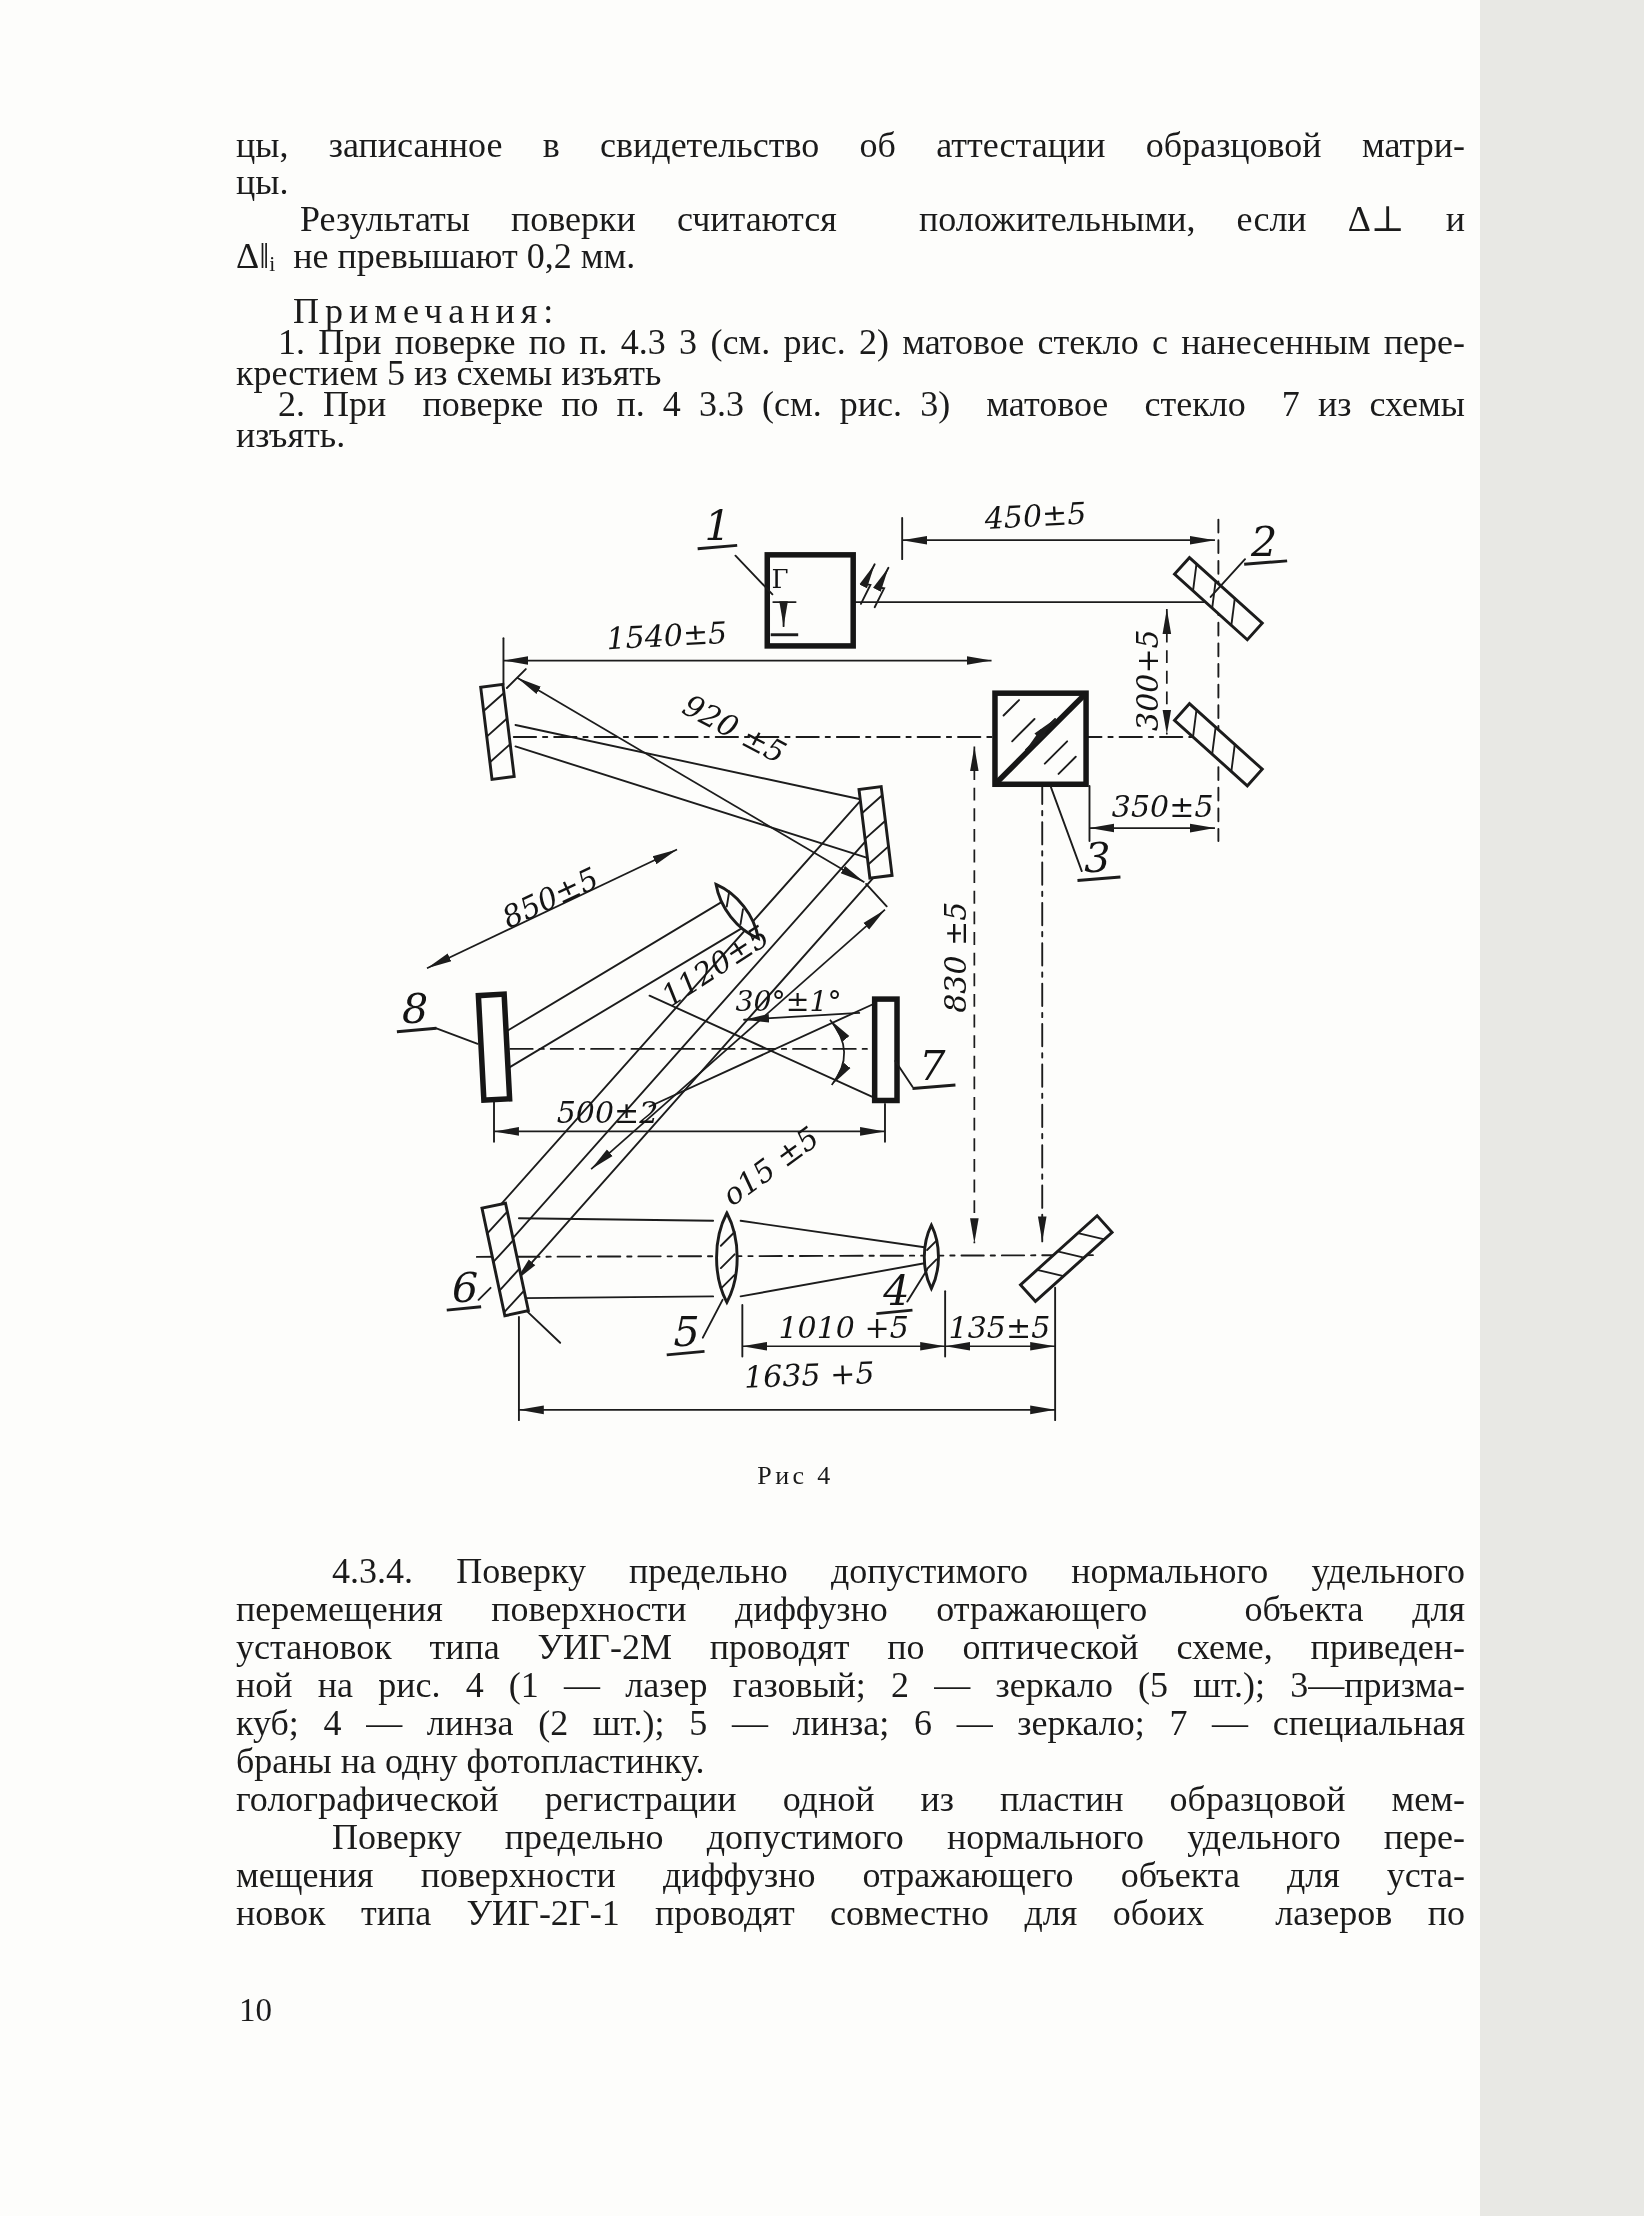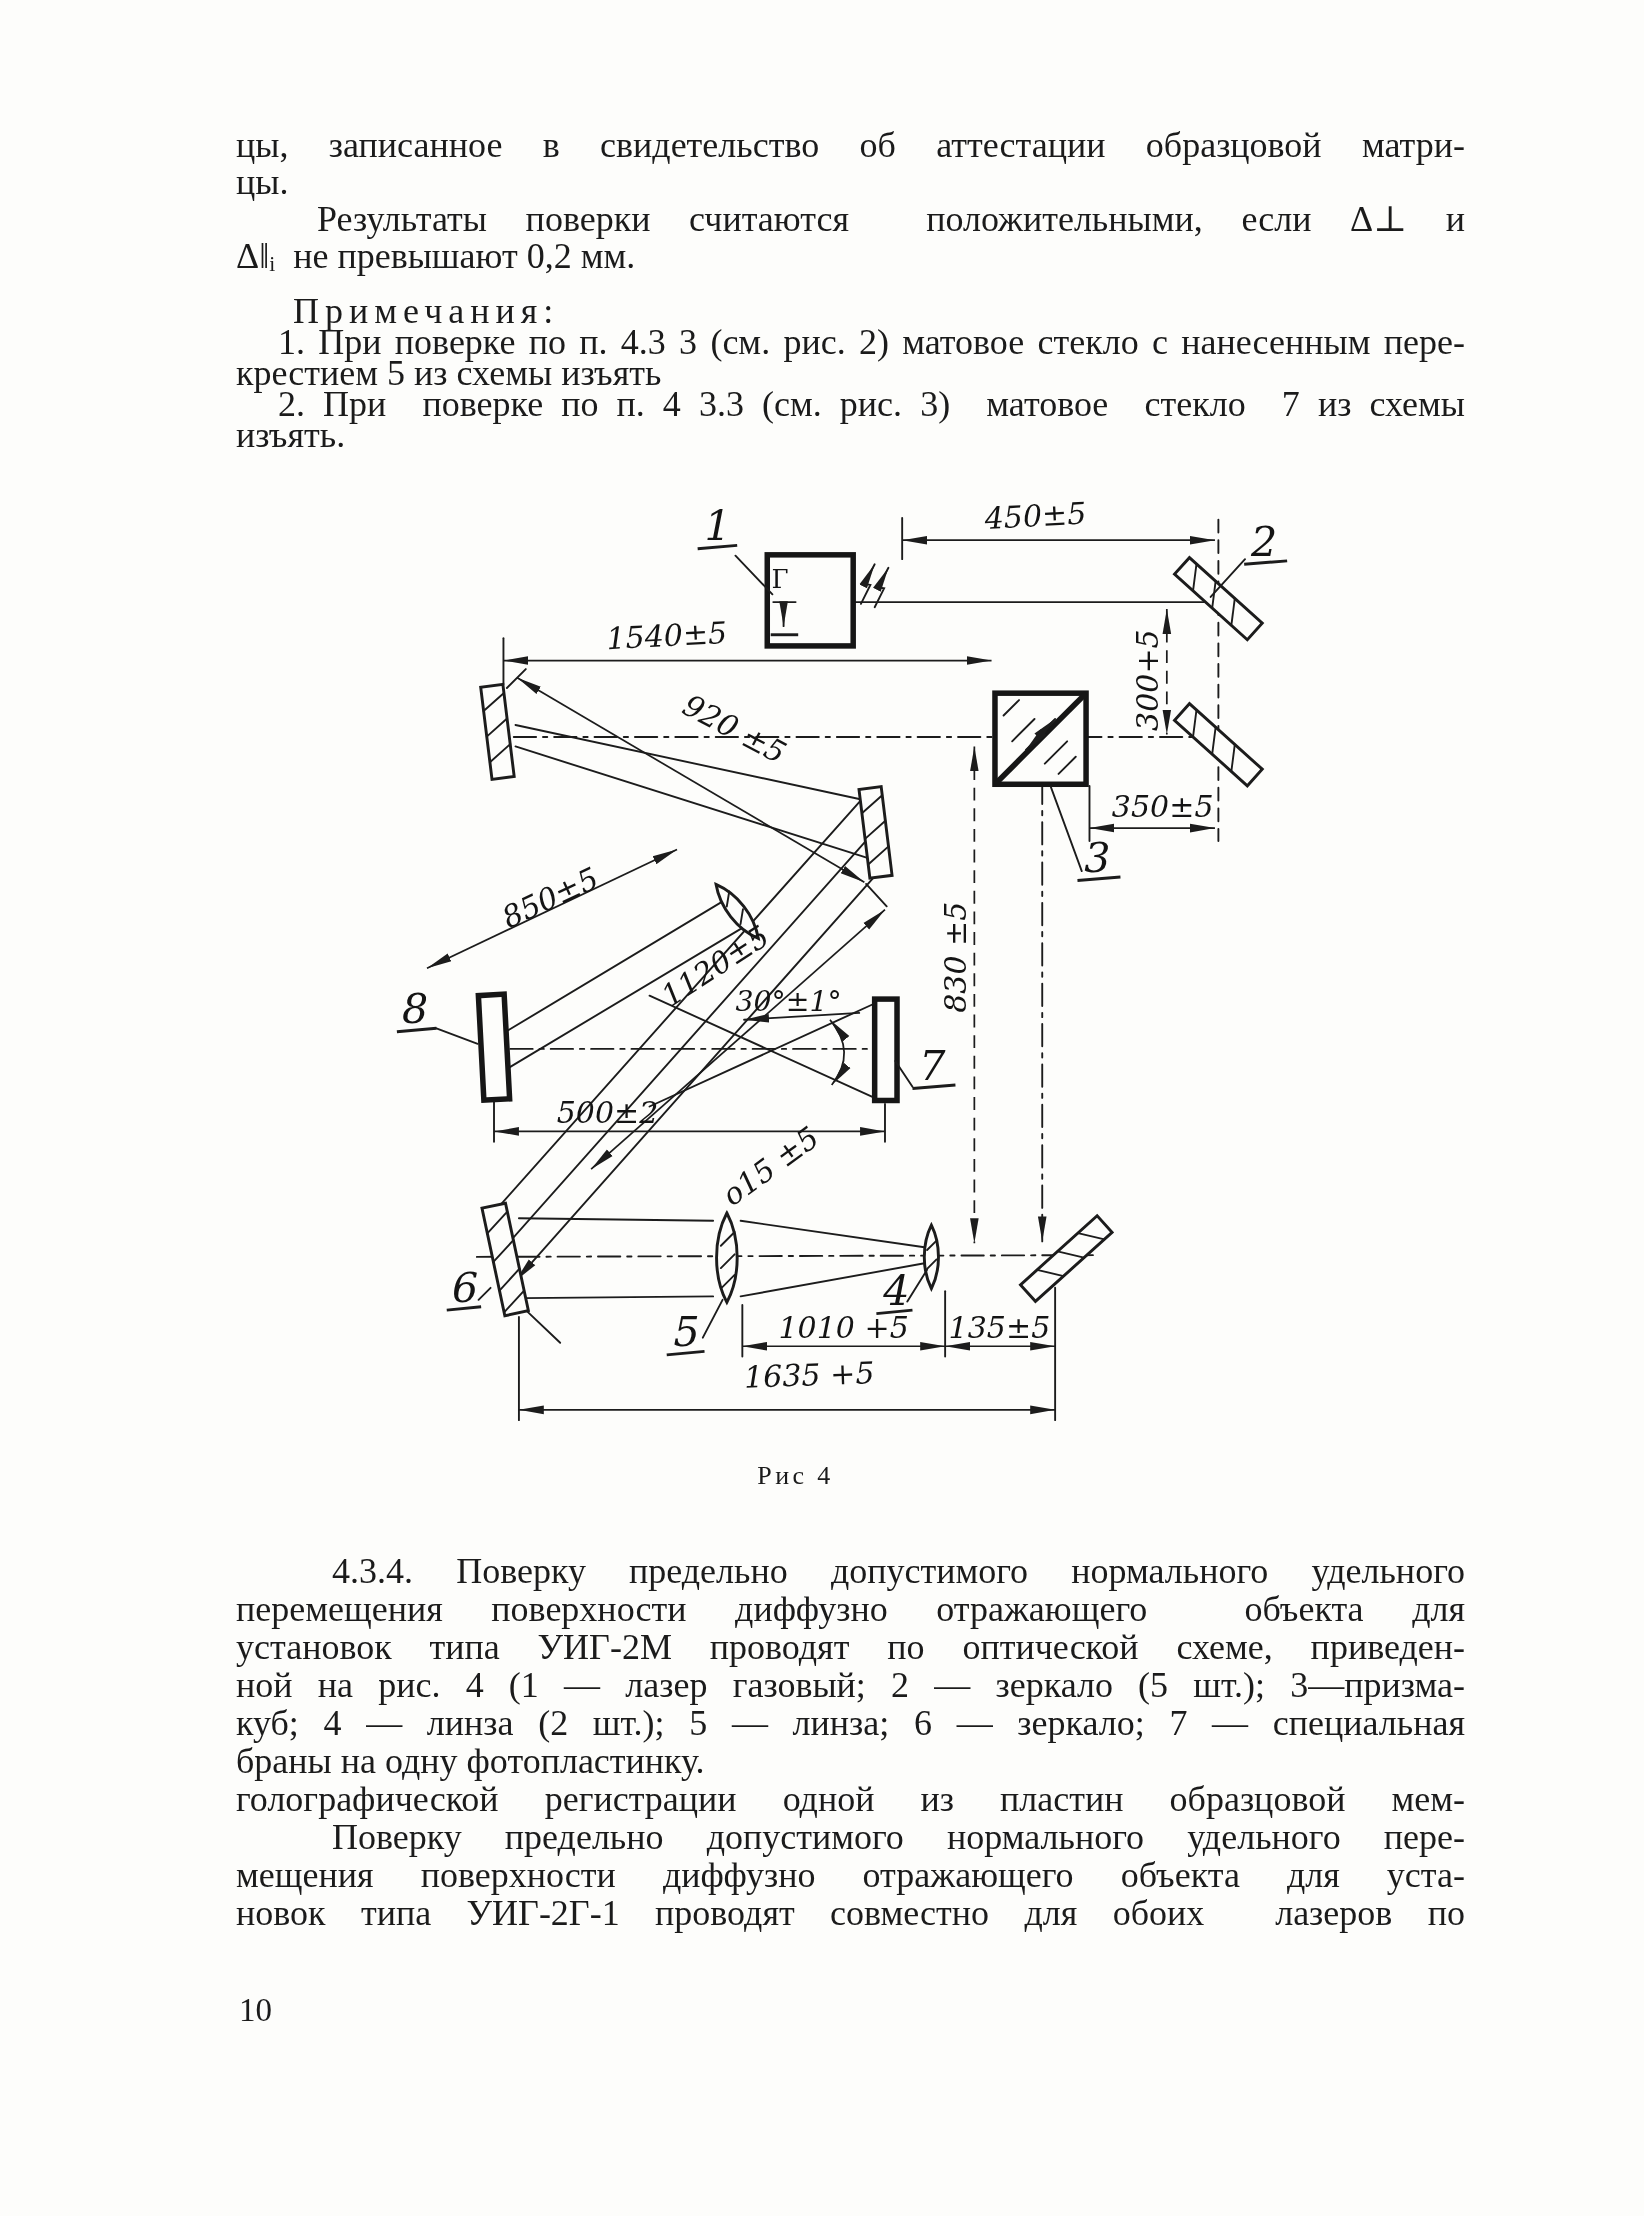--- a/index.html
+++ b/index.html
@@ -1,30 +1,30 @@
 <!DOCTYPE html>
 <html style="font-size:13.8px"><head>
 <meta charset="utf-8">
 <style>
   html,body{margin:0;padding:0;background:#e8e8e4;}
   .page{
     position:relative;
-    width:1644px;height:2216px;
+    width:1480px;height:2216px;
     background:#fdfdfb;
     color:#1b1b1b;
     font-family:"Liberation Serif","DejaVu Serif",serif;
     overflow:hidden;
   }
   .tl{white-space:pre-wrap;}
   .blk{position:absolute;left:236px;width:1229px;}
   .b1{top:127px;font-size:36px;line-height:37px;}
   .notes{top:296px;font-size:36px;line-height:31px;}
   .main{top:1552px;font-size:36px;line-height:38px;}
   .jl{text-align:justify;text-align-last:justify;}
-  .ind{margin-left:81px;}
+  .ind{margin-left:64px;}
   .ind2{margin-left:96px;}
   .nind{margin-left:42px;}
   .ntitle{margin-left:57px;letter-spacing:6px;}
   .caption{position:absolute;left:602px;top:1461px;width:387px;text-align:center;
     font-size:26px;letter-spacing:3.4px;}
   .pagenum{position:absolute;left:239px;top:1992px;font-size:33px;}
   svg{position:absolute;left:378px;top:473px;}
   .ln{stroke:#1c1c1c;fill:none;stroke-width:2.2;stroke-linecap:round;}
   .md{stroke:#1c1c1c;fill:none;stroke-width:3.4;}
   .tk{stroke:#161616;fill:none;stroke-width:6.4;}

